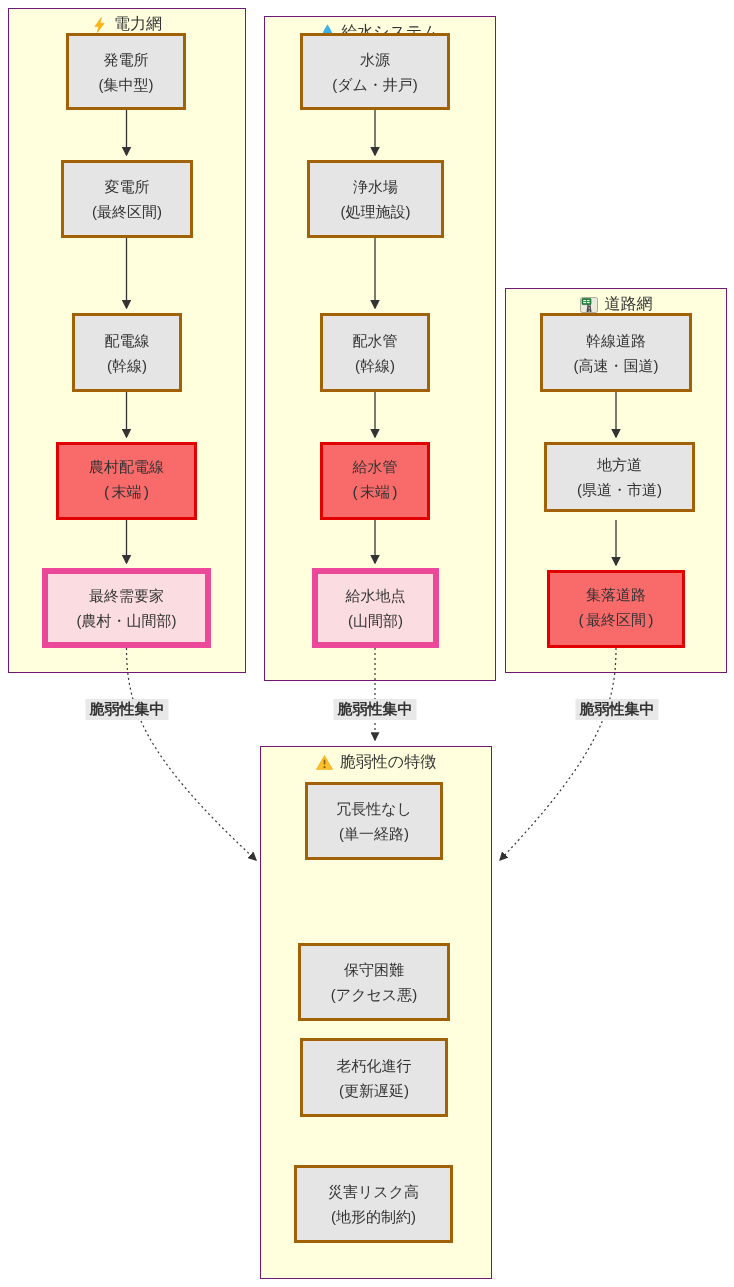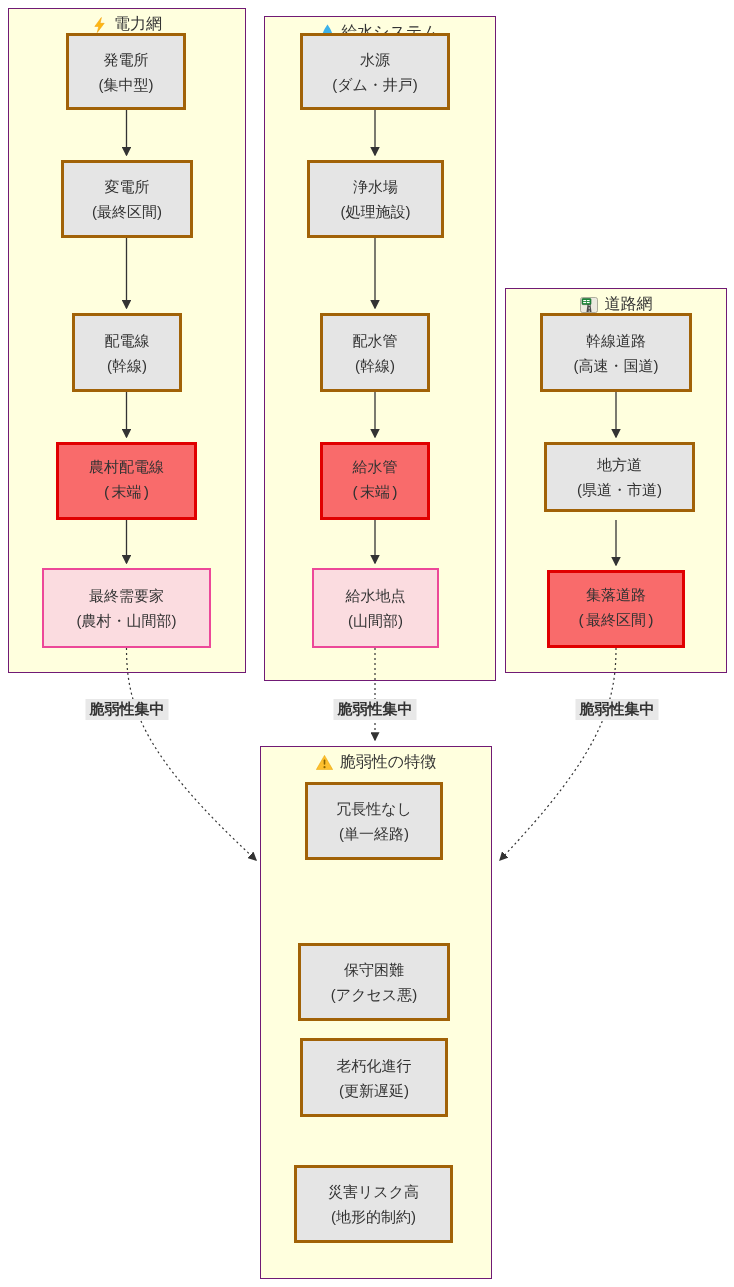--- a/index.html
+++ b/index.html
@@ -18,21 +18,21 @@
     font-size:16px;color:#333;
   }
   .cluster-title .icon{display:inline-flex;align-items:center;}
   .node{
     position:absolute;box-sizing:border-box;
     display:flex;flex-direction:column;justify-content:center;align-items:center;
     font-size:15px;line-height:25px;text-align:center;
     background:#e5e5e5;border:3px solid #a16207;color:#333;
   }
   .node.critical{background:#f96b6b;border:3px solid #e00000;font-family:Liberation Mono, monospace;}
-  .node.endpoint{background:#fbdce0;border:2px solid #ec4899;}
+  .node.endpoint{background:#fbdce0;border:6px solid #ec4899;}
   .edges{position:absolute;left:0;top:0;pointer-events:none;}
   .edge-label{
     position:absolute;transform:translateX(-50%);
     background:#e8e8e8;color:#333;font-size:15px;
     padding:1px 4px;white-space:nowrap;font-weight:bold;
   }
 </style>
 </head>
 <body>
 

